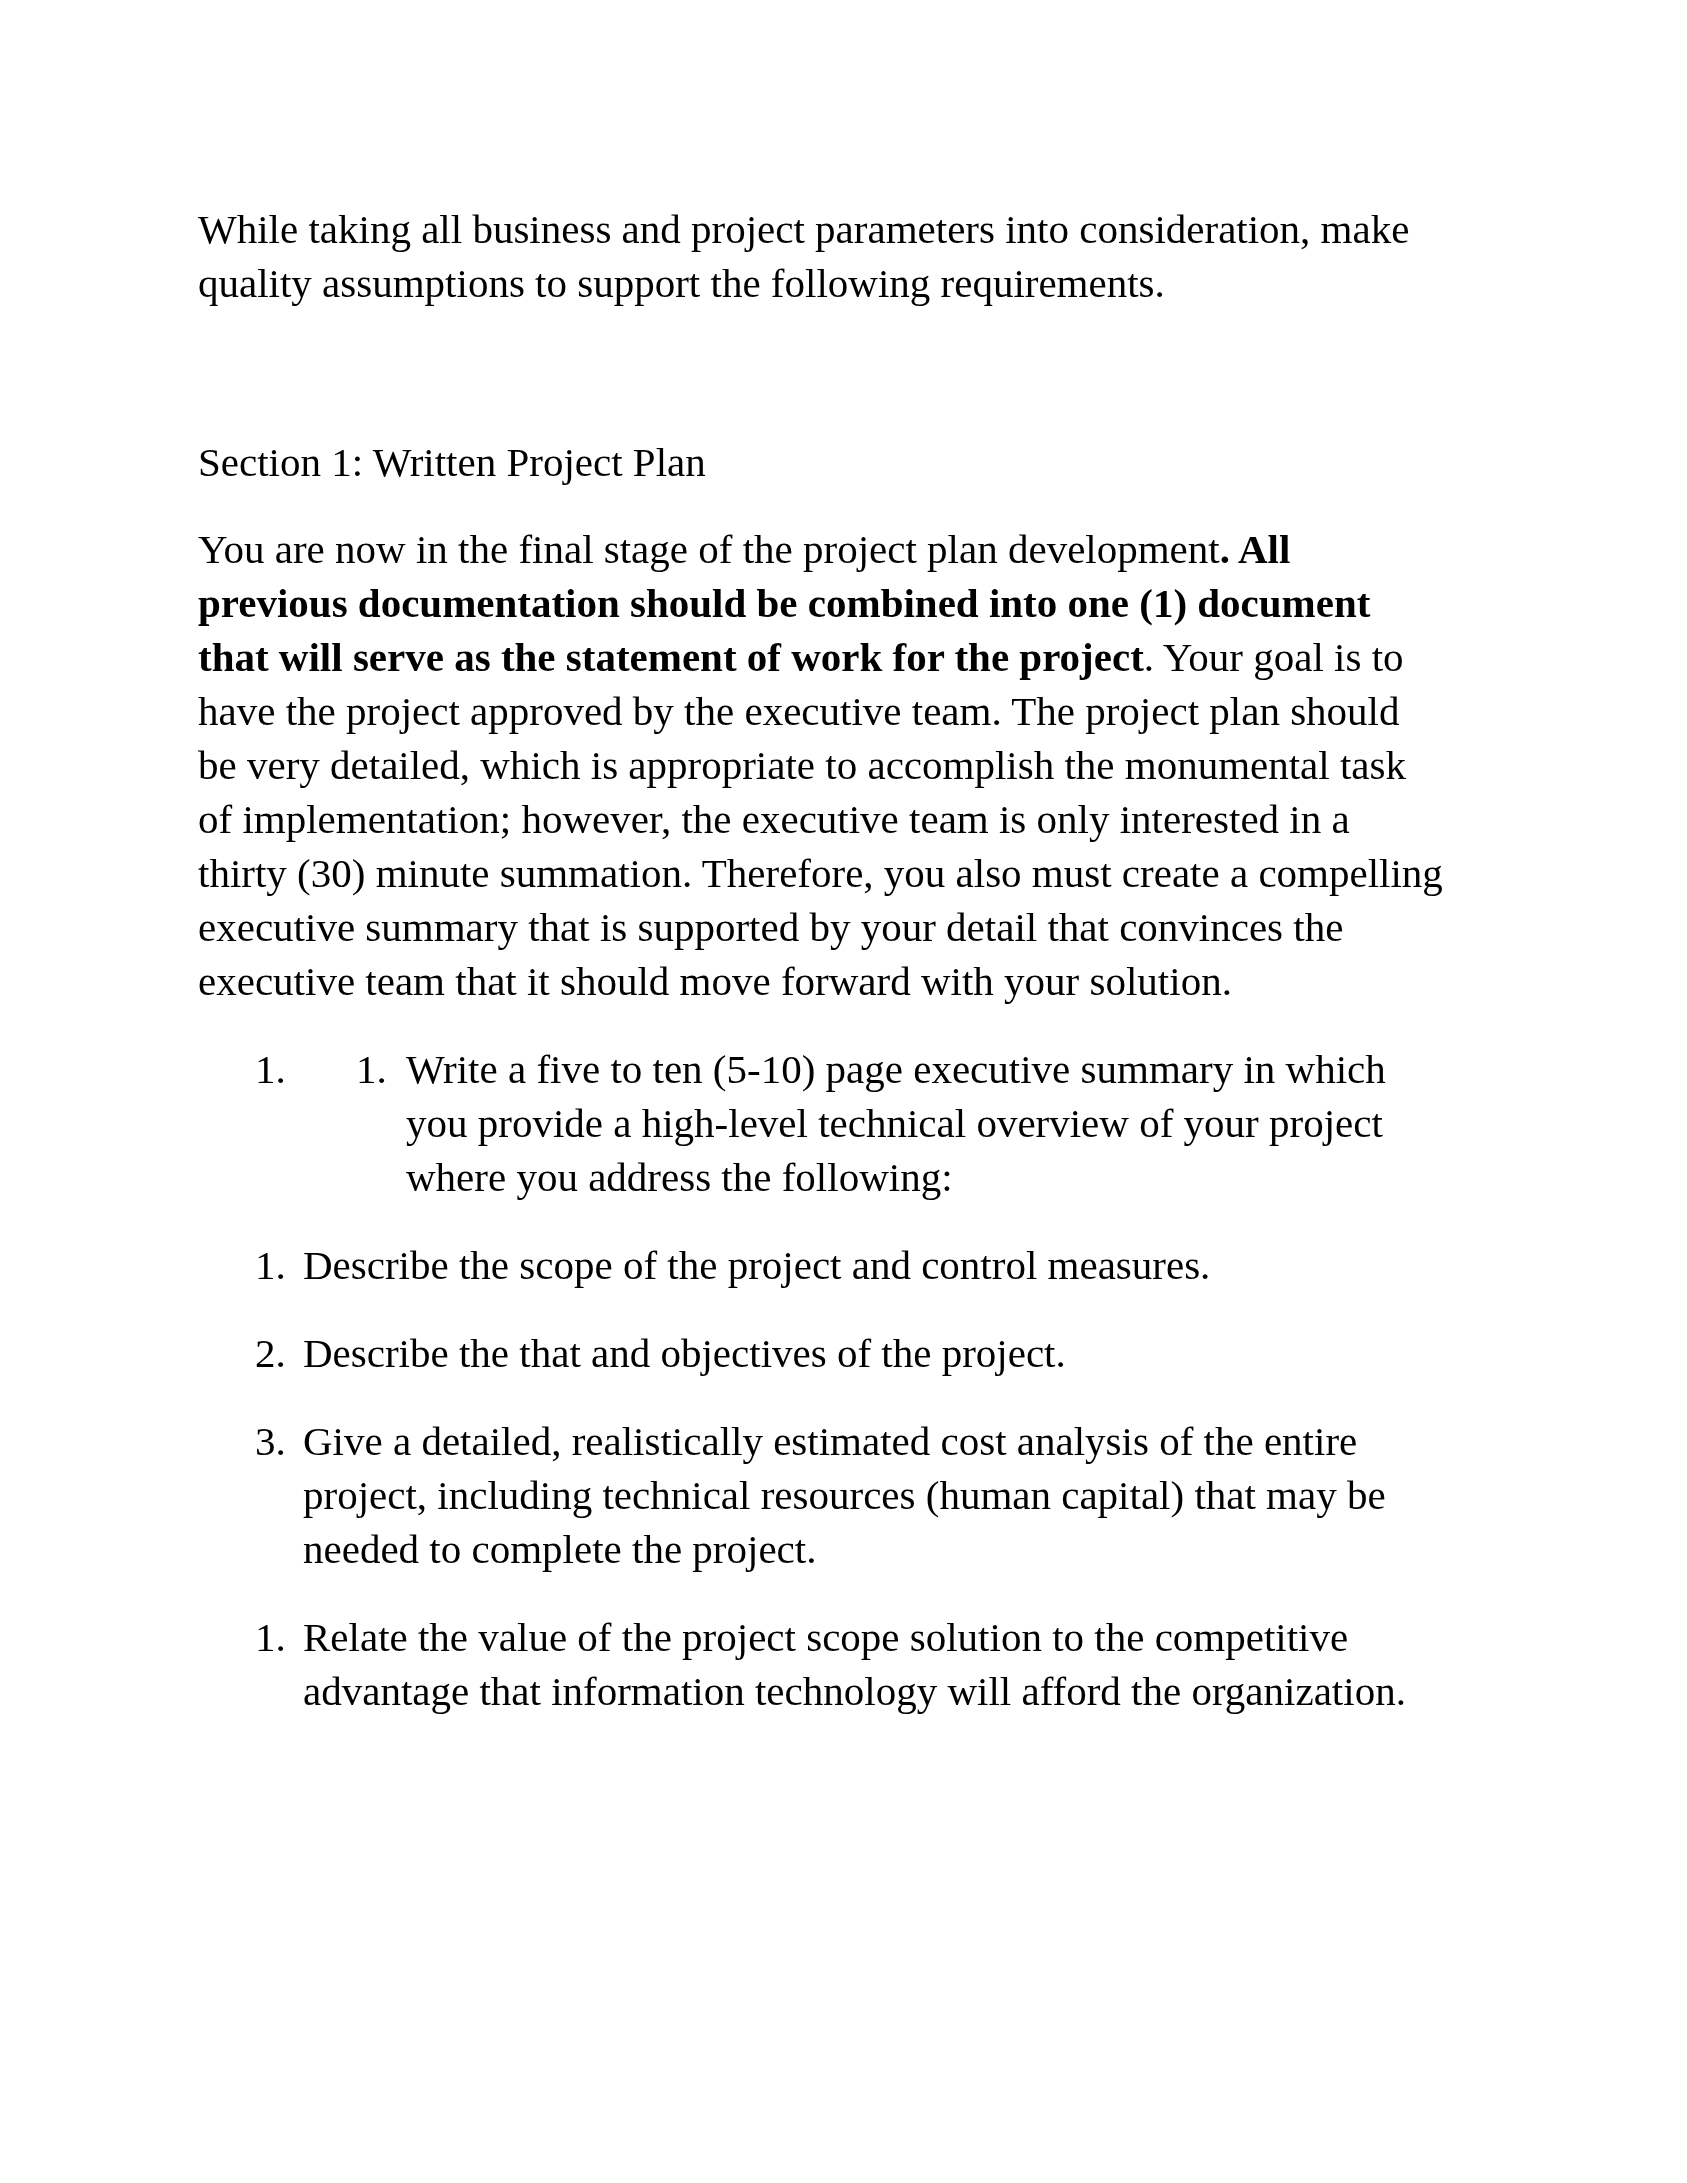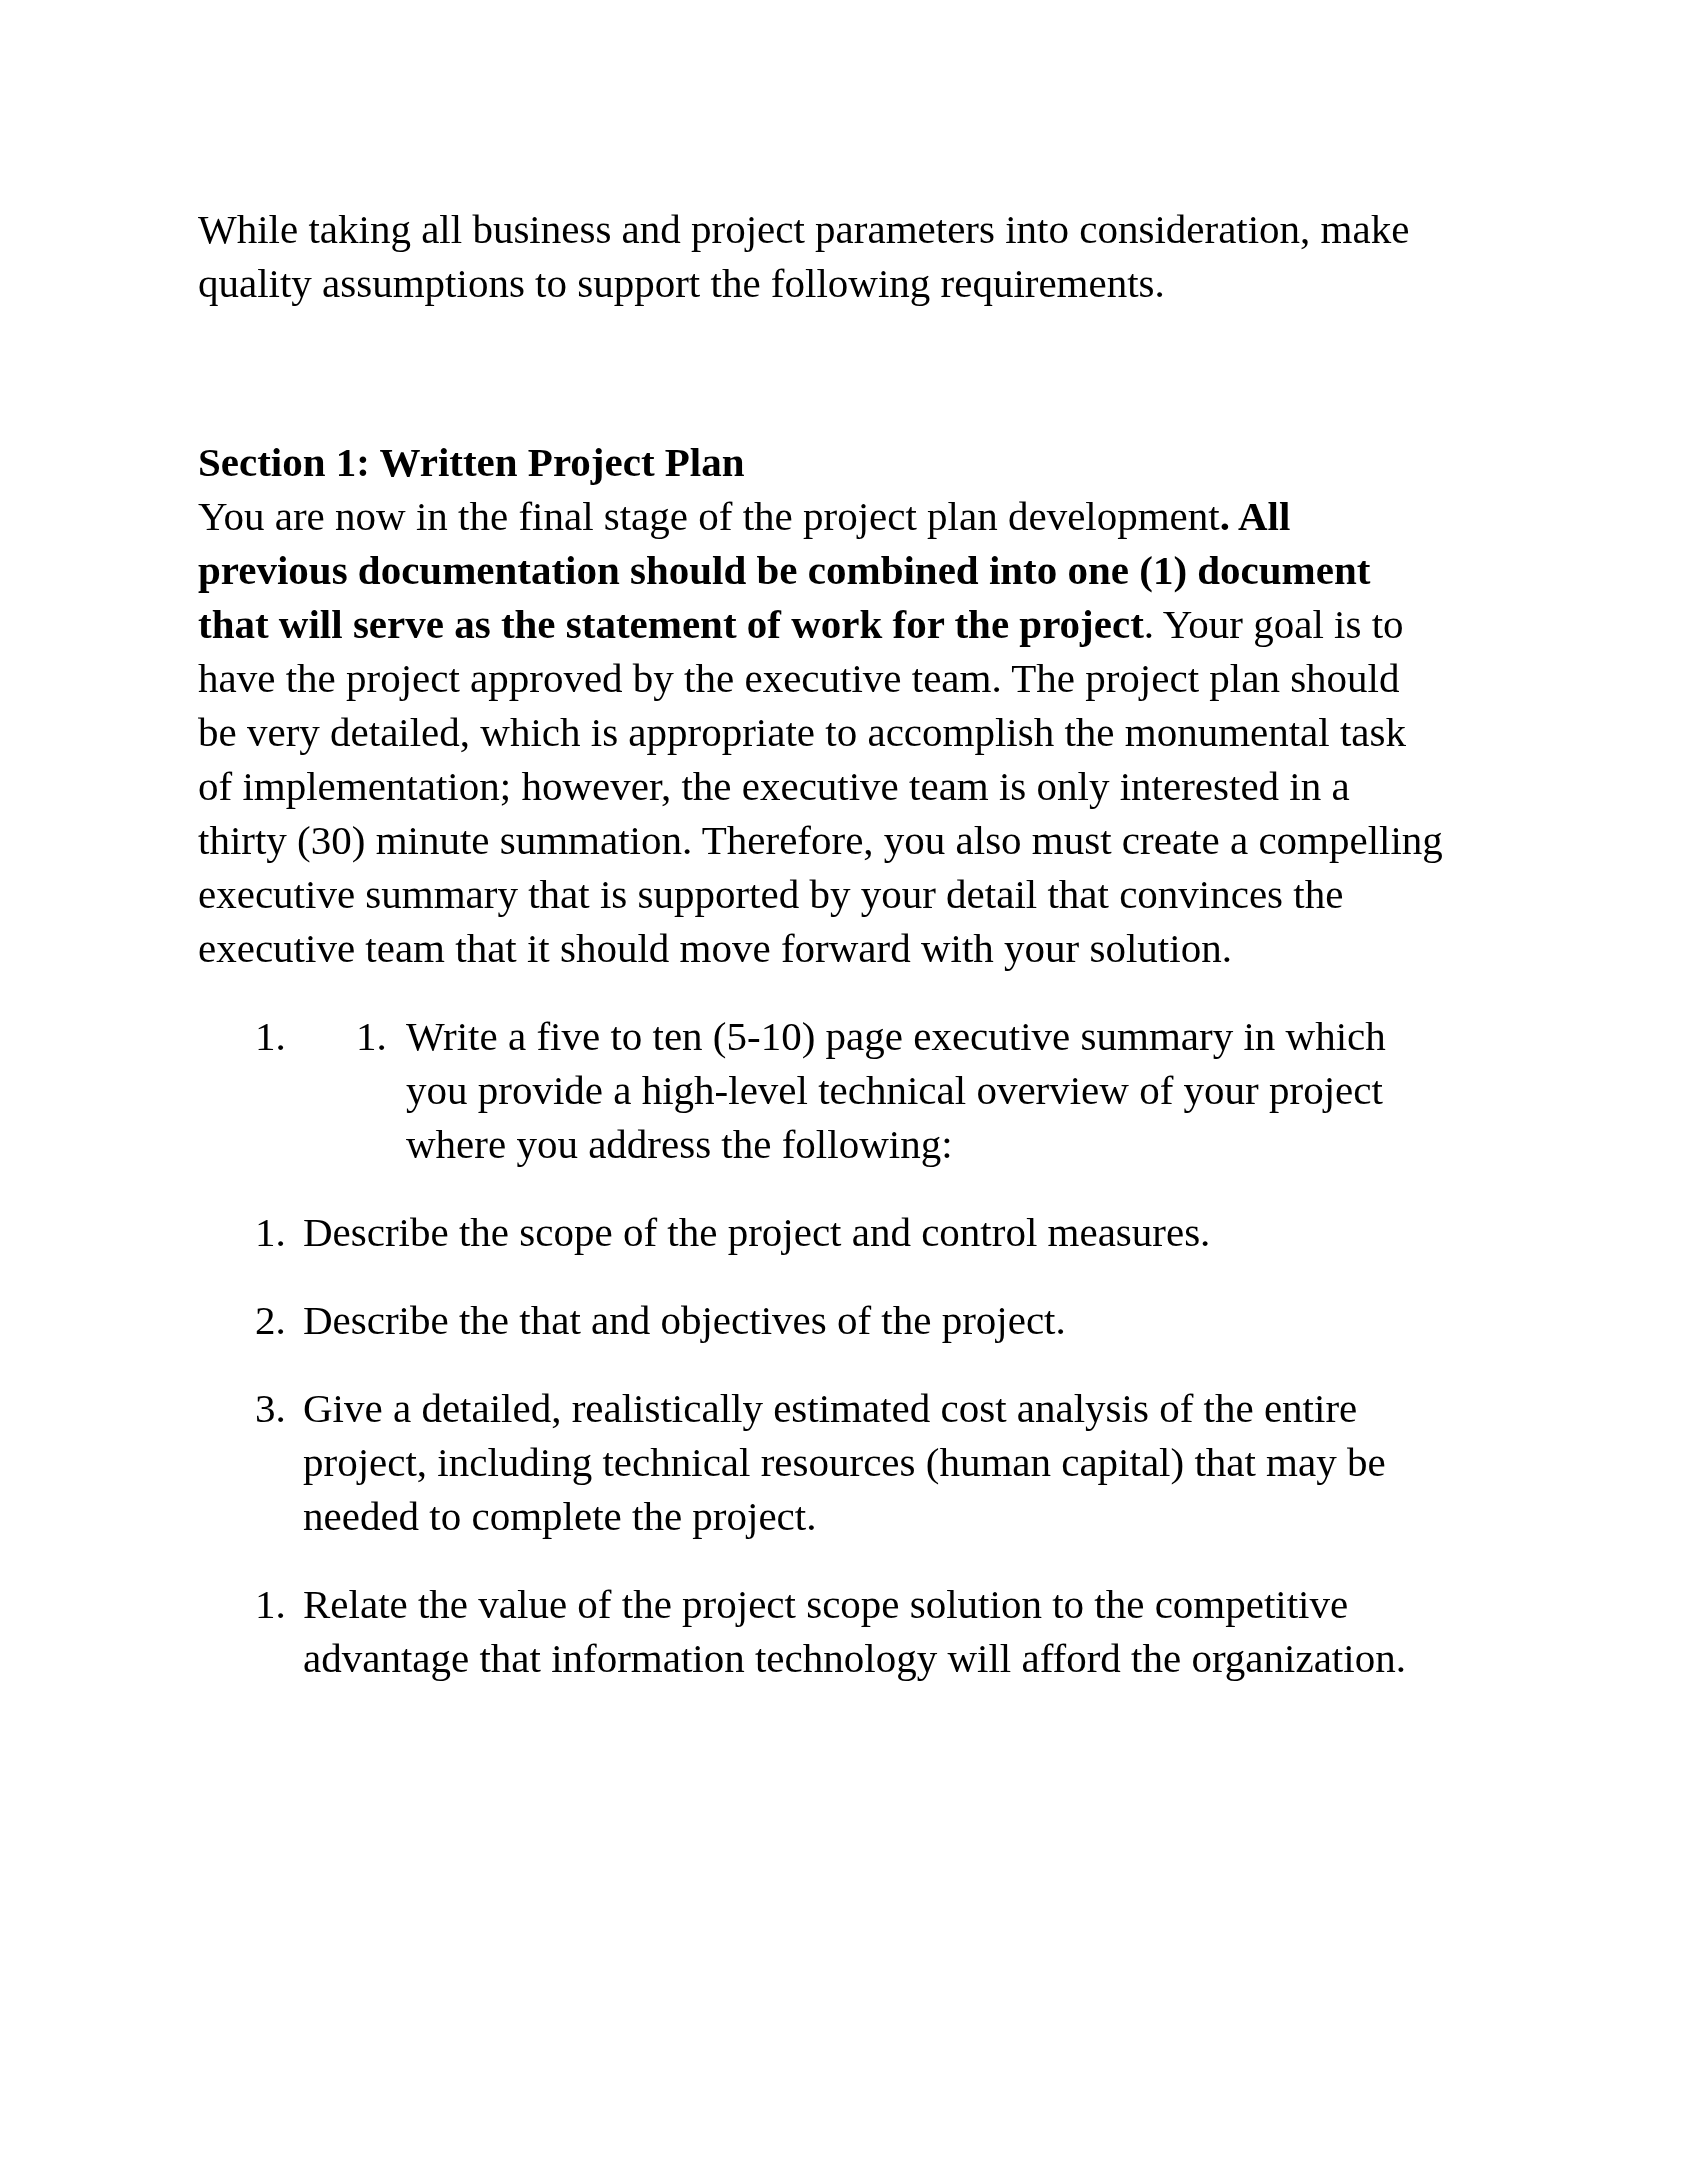--- a/index.html
+++ b/index.html
@@ -20,23 +20,24 @@
     line-height: 54px;
     overflow: hidden;
   }
   .para {
     margin: 0;
   }
   .heading {
     margin: 125px 0 0 0;
     font-size: 41px;
     line-height: 54px;
-    font-weight: bold;
+    font-weight: normal;
   }
   .body2 {
+    margin-top: 33px;
   }
   .bold {
     font-weight: bold;
   }
   .doc-list {
     margin: 0;
     padding: 0;
   }
   .li {
     position: relative;

